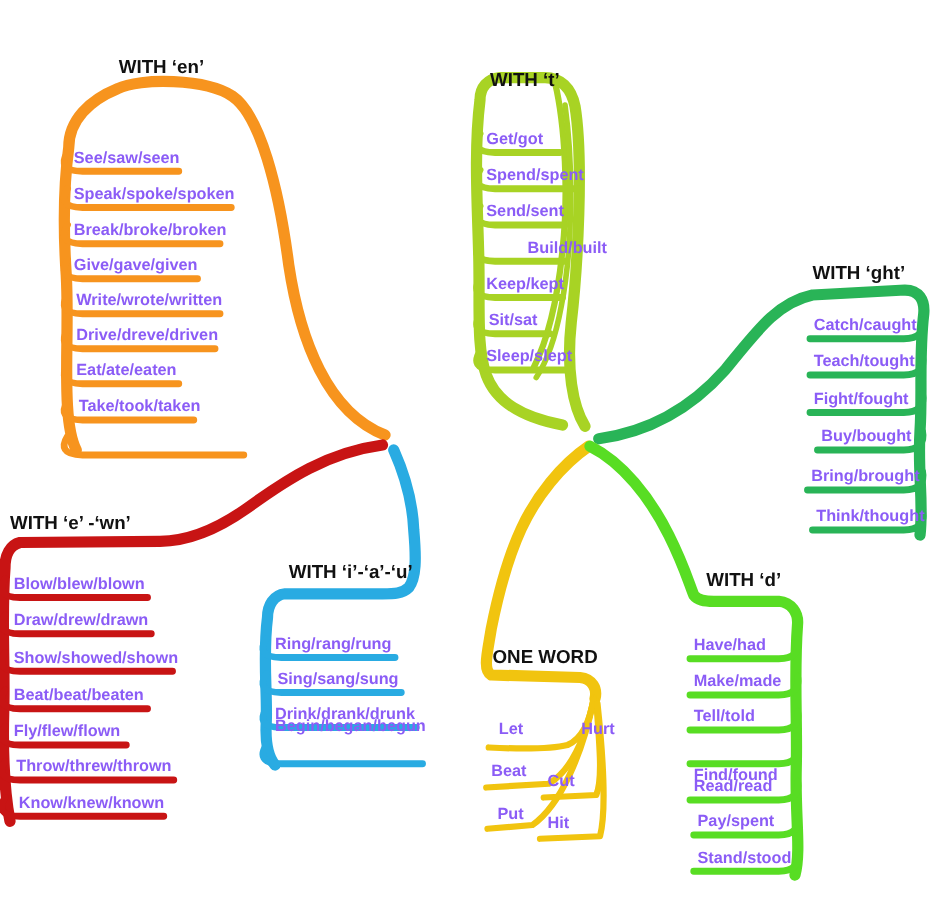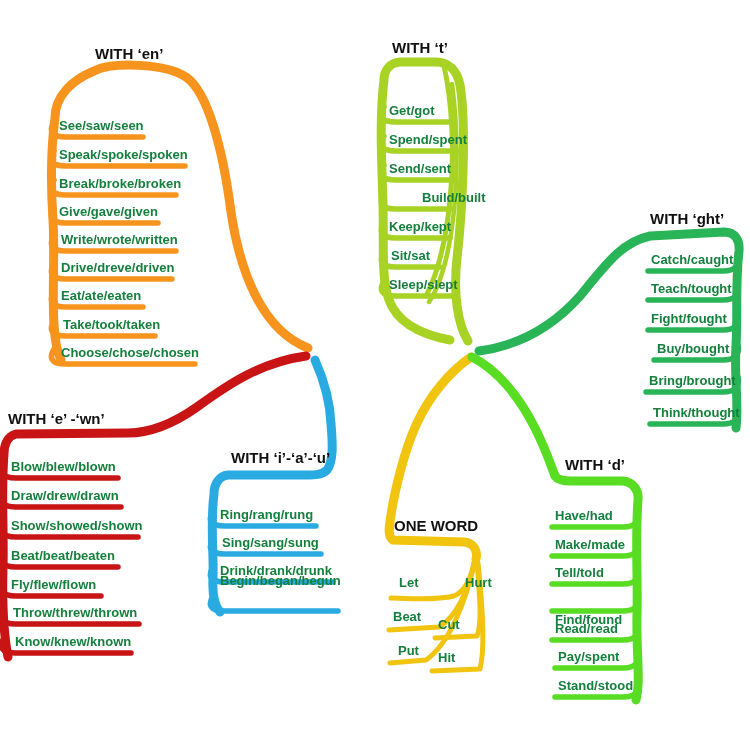--- a/index.html
+++ b/index.html
@@ -1,20 +1,20 @@
 <!DOCTYPE html>
 <html><head>
 <meta charset="utf-8">
 <style>
   html,body{margin:0;padding:0;background:#ffffff;}
   #canvas{position:relative;width:750px;height:733px;background:#ffffff;overflow:hidden;
           font-family:"Liberation Sans","DejaVu Sans",sans-serif;}
   #curves{position:absolute;left:0;top:0;width:750px;height:733px;}
   .hdr{position:absolute;font-weight:bold;font-size:15px;color:#111;white-space:nowrap;letter-spacing:0;}
-  .item{position:absolute;font-weight:bold;font-size:13px;color:#15803d;white-space:nowrap;line-height:16px;}
+  .item{position:absolute;font-weight:bold;font-size:13px;color:#8b5cf6;white-space:nowrap;line-height:16px;}
   .center-node{position:absolute;left:303px;top:337px;padding:1px 7px;border:2px solid #5a78a8;
                background:#fcfcfe;font-weight:bold;font-size:18px;letter-spacing:-0.2px;color:#000;
                white-space:nowrap;box-shadow:1.5px 1.5px 0 rgba(120,140,170,.35);line-height:21px;}
   path{fill:none;stroke-linecap:round;stroke-linejoin:round;}
 </style>
 </head>
 <body>
 
 <div id="canvas">
   <svg id="curves" viewBox="0 0 750 733">
@@ -75,22 +75,21 @@
     </svg>
 <div class="hdr" style="left: 95px; top: 45px;">WITH ‘en’</div>
     <div class="item" style="left: 59px; top: 118px;">See/saw/seen</div>
     <div class="item" style="left: 59px; top: 147px;">Speak/spoke/spoken</div>
     <div class="item" style="left: 59px; top: 176px;">Break/broke/broken</div>
     <div class="item" style="left: 59px; top: 204px;">Give/gave/given</div>
     <div class="item" style="left: 61px; top: 232px;">Write/wrote/written</div>
     <div class="item" style="left: 61px; top: 260px;">Drive/dreve/driven</div>
     <div class="item" style="left: 61px; top: 288px;">Eat/ate/eaten</div>
     <div class="item" style="left: 63px; top: 317px;">Take/took/taken</div>
-    <div class="item" style="left: 61px; top: 345px;">Choose/chose/chosen</div>
-    <div class="hdr" style="left: 392px; top: 39px;">WITH ‘t’</div>
+    <div class="hdr" style="left: 392px; top: 56px;">WITH ‘t’</div>
     <div class="item" style="left: 389px; top: 103px;">Get/got</div>
     <div class="item" style="left: 389px; top: 132px;">Spend/spent</div>
     <div class="item" style="left: 389px; top: 161px;">Send/sent</div>
     <div class="item" style="left: 389px; top: 190px; padding-left: 33px;">Build/built</div>
     <div class="item" style="left: 389px; top: 219px;">Keep/kept</div>
     <div class="item" style="left: 391px; top: 248px;">Sit/sat</div>
     <div class="item" style="left: 389px; top: 277px;">Sleep/slept</div>
     <div class="hdr" style="left: 650px; top: 210px;">WITH ‘ght’</div>
     <div class="item" style="left: 651px; top: 252px;">Catch/caught</div>
     <div class="item" style="left: 651px; top: 281px;">Teach/tought</div>

